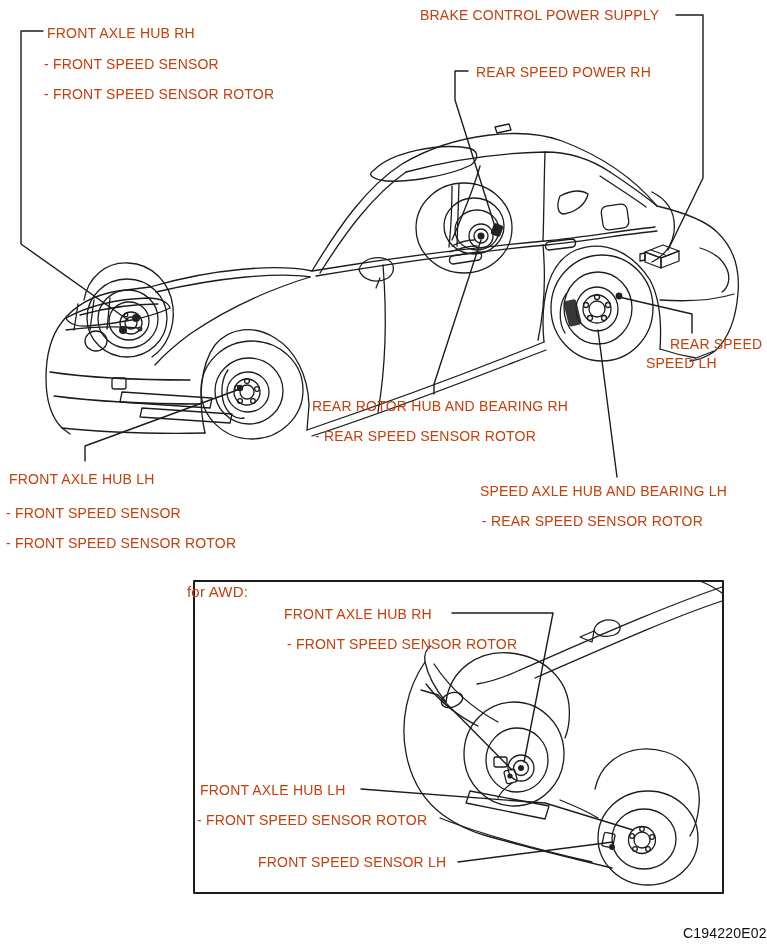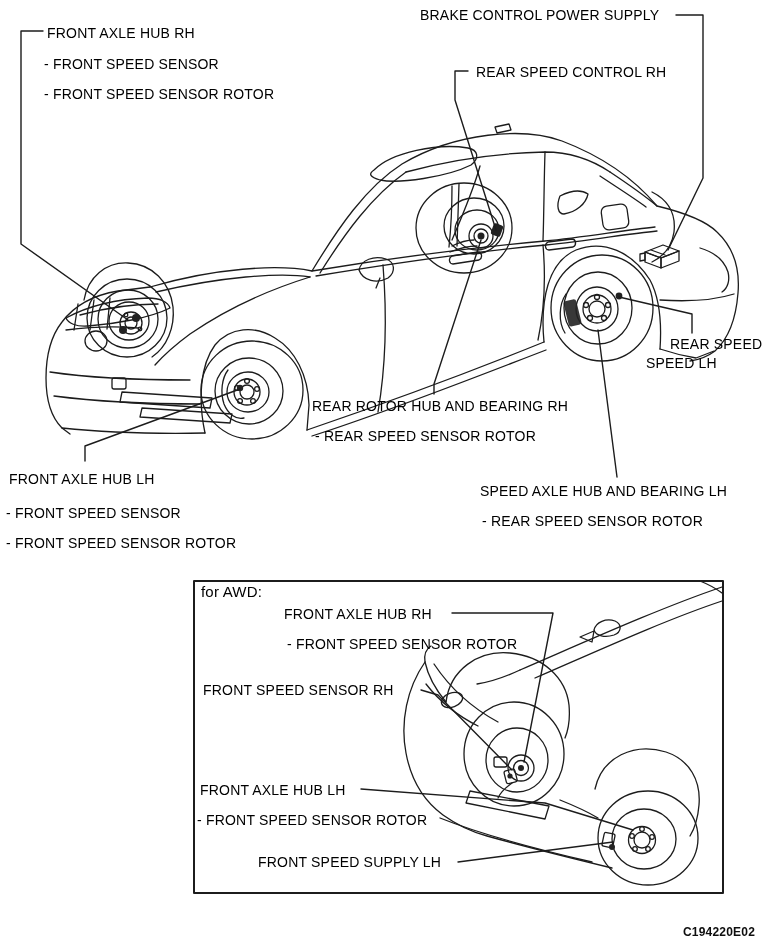--- a/index.html
+++ b/index.html
@@ -11,27 +11,27 @@
     color:#0e0e0e;
     overflow:hidden;
   }
   svg.art{position:absolute;left:0;top:0;}
   .lbl{
     position:absolute;
     font-size:14px;
     line-height:17px;
     letter-spacing:0.2px;
     white-space:nowrap;
-    color:#000000;
+    color:#c2410c;
   }
   .awd-heading{font-size:15px;}
   .fig-code{
     position:absolute;
-    font-size:12px;
-    font-weight:bold;
+    font-size:14px;
+    font-weight:normal;
     letter-spacing:0.2px;
     white-space:nowrap;
   }
 </style>
 </head>
 <body>
 
 <div class="page">
 
   <svg class="art" width="767" height="946" viewBox="0 0 767 946">
@@ -233,38 +233,37 @@
       </g>
     </g>
   </svg>
 
   <div class="lbl" style="left:47px;top:25px">FRONT AXLE HUB RH</div>
   <div class="lbl" style="left:44px;top:56px">- FRONT SPEED SENSOR</div>
   <div class="lbl" style="left:44px;top:86px">- FRONT SPEED SENSOR ROTOR</div>
 
   <div class="lbl" style="left:420px;top:7px">BRAKE CONTROL POWER SUPPLY</div>
 
-  <div class="lbl" style="left:476px;top:64px">REAR SPEED CONTROL RH</div>
+  <div class="lbl" style="left:476px;top:64px">REAR SPEED POWER RH</div>
 
   <div class="lbl" style="left:670px;top:336px">REAR SPEED</div>
   <div class="lbl" style="left:646px;top:355px">SPEED LH</div>
 
   <div class="lbl" style="left:312px;top:398px">REAR ROTOR HUB AND BEARING RH</div>
   <div class="lbl" style="left:315px;top:428px">- REAR SPEED SENSOR ROTOR</div>
 
   <div class="lbl" style="left:9px;top:471px">FRONT AXLE HUB LH</div>
   <div class="lbl" style="left:6px;top:505px">- FRONT SPEED SENSOR</div>
   <div class="lbl" style="left:6px;top:535px">- FRONT SPEED SENSOR ROTOR</div>
 
   <div class="lbl" style="left:480px;top:483px">SPEED AXLE HUB AND BEARING LH</div>
   <div class="lbl" style="left:482px;top:513px">- REAR SPEED SENSOR ROTOR</div>
 
-  <div class="lbl awd-heading" style="left:201px;top:583px">for AWD:</div>
+  <div class="lbl awd-heading" style="left:187px;top:583px">for AWD:</div>
   <div class="lbl" style="left:284px;top:606px">FRONT AXLE HUB RH</div>
   <div class="lbl" style="left:287px;top:636px">- FRONT SPEED SENSOR ROTOR</div>
-  <div class="lbl" style="left:203px;top:682px">FRONT SPEED SENSOR RH</div>
   <div class="lbl" style="left:200px;top:782px">FRONT AXLE HUB LH</div>
   <div class="lbl" style="left:197px;top:812px">- FRONT SPEED SENSOR ROTOR</div>
-  <div class="lbl" style="left:258px;top:854px">FRONT SPEED SUPPLY LH</div>
+  <div class="lbl" style="left:258px;top:854px">FRONT SPEED SENSOR LH</div>
 
   <div class="fig-code" style="left:683px;top:925px">C194220E02</div>
 
 </div>
 
 </body></html>

